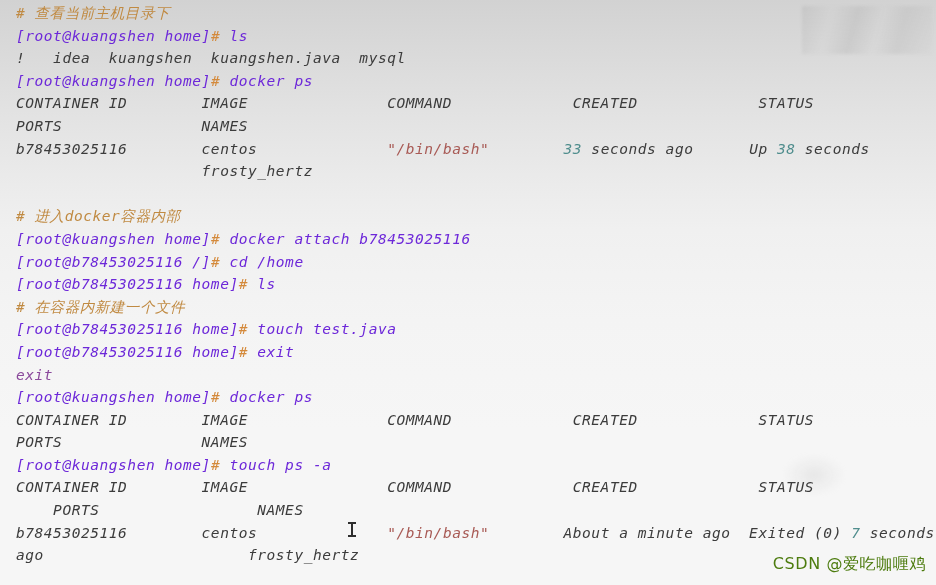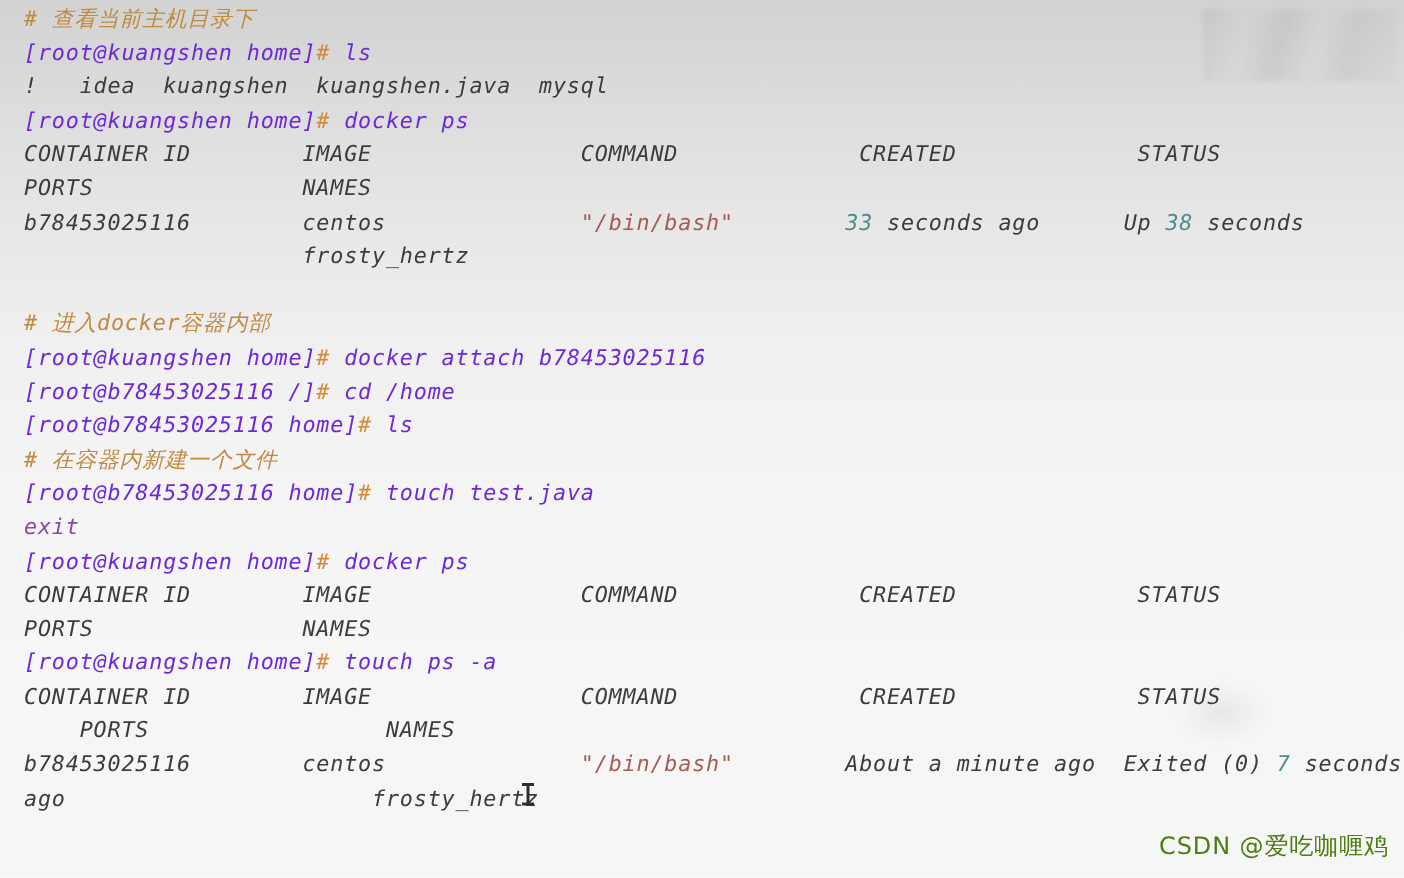--- a/index.html
+++ b/index.html
@@ -142,20 +142,21 @@
       <div class="line"><span class="c-out">PORTS               NAMES</span></div>
       <div class="line"><span class="c-out">b78453025116        centos              </span><span class="c-red">"/bin/bash"</span><span class="c-out">        </span><span class="c-num">33</span><span class="c-out"> seconds ago      Up </span><span class="c-num">38</span><span class="c-out"> seconds</span></div>
       <div class="line"><span class="c-out">                    frosty_hertz</span></div>
       <div class="line">&nbsp;</div>
       <div class="line"><span class="c-comment"># 进入docker容器内部</span></div>
       <div class="line"><span class="c-prompt">[root@kuangshen home]</span><span class="c-hash"># </span><span class="c-cmd">docker attach b78453025116</span></div>
       <div class="line"><span class="c-prompt">[root@b78453025116 /]</span><span class="c-hash"># </span><span class="c-cmd">cd /home</span></div>
       <div class="line"><span class="c-prompt">[root@b78453025116 home]</span><span class="c-hash"># </span><span class="c-cmd">ls</span></div>
       <div class="line"><span class="c-comment"># 在容器内新建一个文件</span></div>
       <div class="line"><span class="c-prompt">[root@b78453025116 home]</span><span class="c-hash"># </span><span class="c-cmd">touch test.java</span></div>
+      <div class="line"><span class="c-prompt">[root@b78453025116 home]</span><span class="c-hash"># </span><span class="c-cmd">exit</span></div>
       <div class="line"><span class="c-exit">exit</span></div>
       <div class="line"><span class="c-prompt">[root@kuangshen home]</span><span class="c-hash"># </span><span class="c-cmd">docker ps</span></div>
       <div class="line"><span class="c-out">CONTAINER ID        IMAGE               COMMAND             CREATED             STATUS</span></div>
       <div class="line"><span class="c-out">PORTS               NAMES</span></div>
       <div class="line"><span class="c-prompt">[root@kuangshen home]</span><span class="c-hash"># </span><span class="c-cmd">touch ps -a</span></div>
       <div class="line"><span class="c-out">CONTAINER ID        IMAGE               COMMAND             CREATED             STATUS</span></div>
       <div class="line"><span class="c-out">    PORTS                 NAMES</span></div>
       <div class="line"><span class="c-out">b78453025116        centos              </span><span class="c-red">"/bin/bash"</span><span class="c-out">        About a minute ago  Exited (0) </span><span class="c-num">7</span><span class="c-out"> seconds</span></div>
       <div class="line"><span class="c-out">ago                      frosty_hertz</span></div>
     </div>

